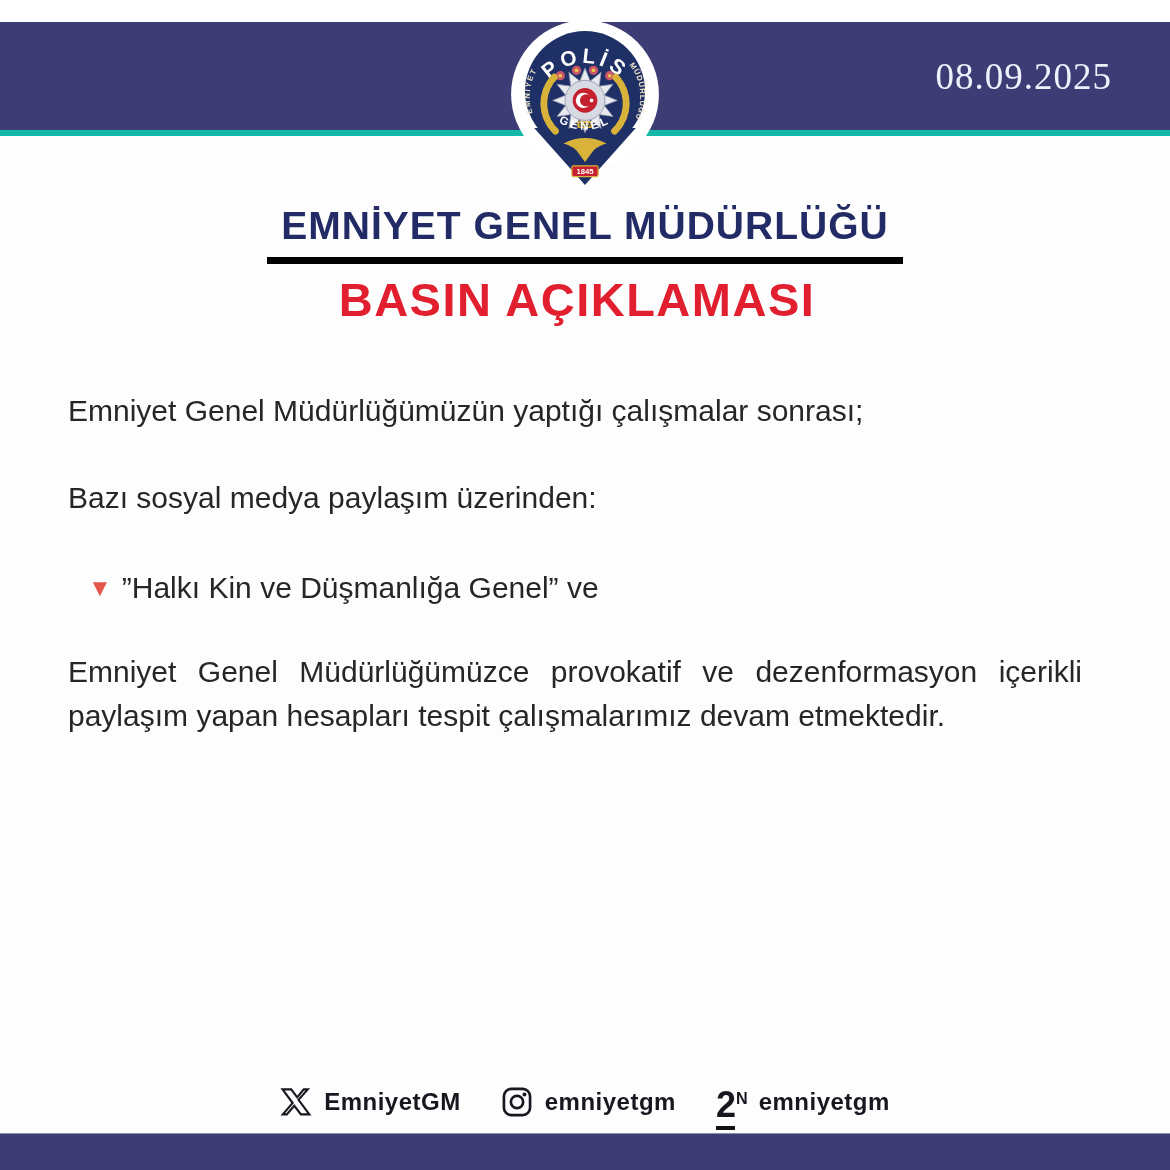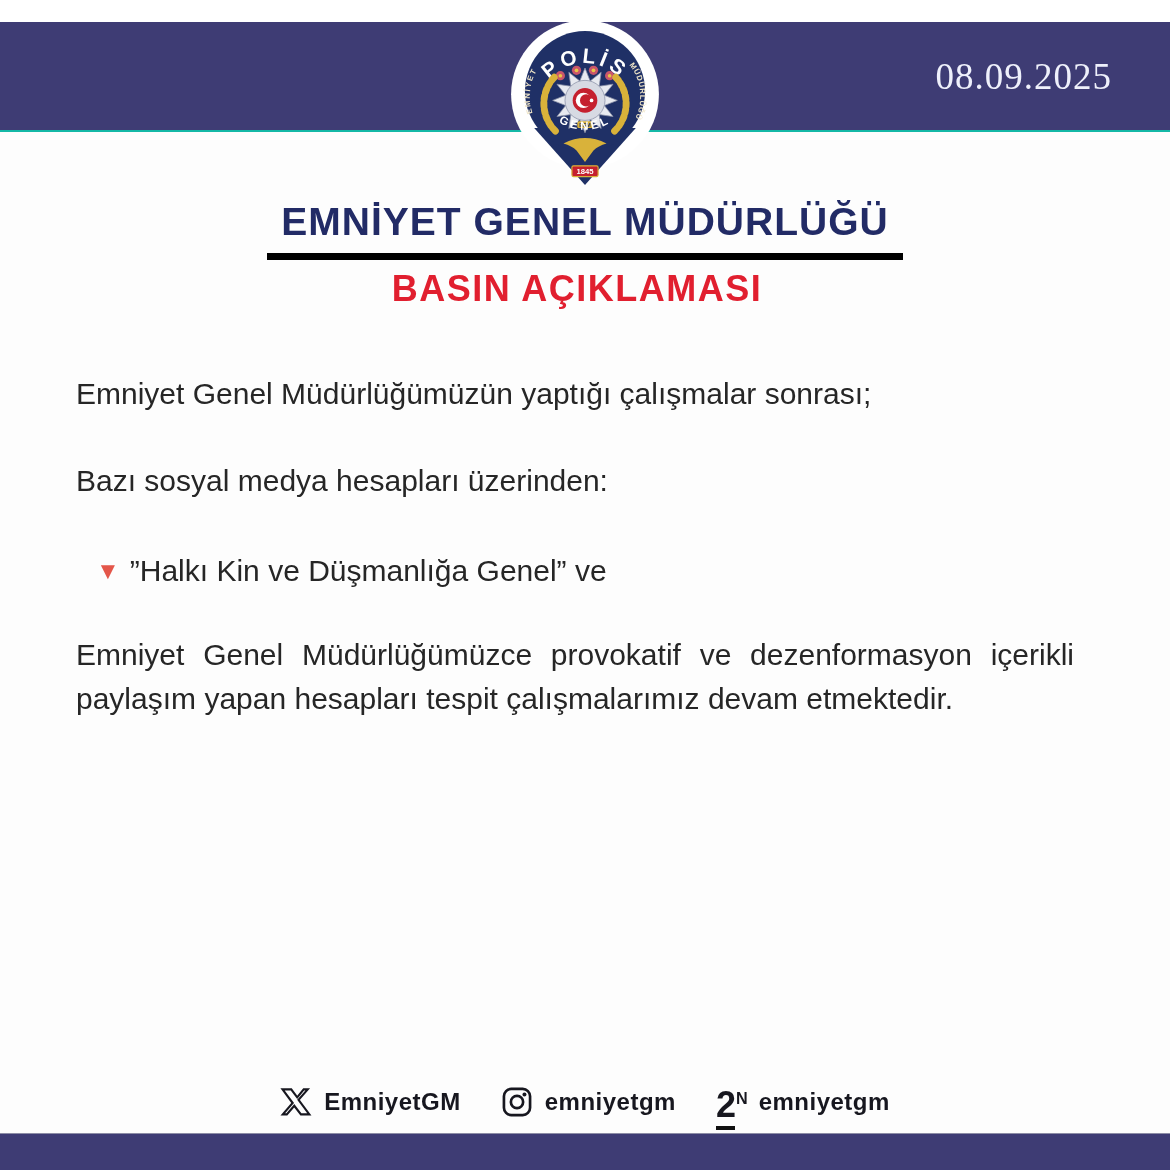--- a/index.html
+++ b/index.html
@@ -8,21 +8,21 @@
     font-family:"Liberation Sans",sans-serif;
     background:#fdfdfd;
     position:relative;overflow:hidden;
   }
   .page{position:relative;width:1170px;height:1170px;background:#fdfdfd;}
 
   
   .top-strip{height:22px;background:#ffffff;}
   .header-band{
     height:108px;background:#3e3c74;
-    border-bottom:2px solid #14b8a6;
+    border-bottom:6px solid #14b8a6;
     position:relative;
   }
   .header-date{
     position:absolute;right:58px;top:50%;transform:translateY(-50%);
     color:#eef0fb;font-family:"Liberation Serif",serif;
     font-size:37px;letter-spacing:1px;
   }
   .logo-wrap{
     position:absolute;left:508px;top:20px;width:154px;height:170px;z-index:5;
   }
@@ -31,29 +31,29 @@
   
   .title-block{margin-top:68px;text-align:center;}
   .main-title{
     display:inline-block;margin:0;
     color:#222b66;font-size:39px;font-weight:bold;letter-spacing:1px;
     padding:0 14px 9px 14px;
     border-bottom:7px solid #000000;
   }
   .subtitle{
     margin:8px 16px 0 0;
-    color:#e11f2f;font-size:36px;font-weight:bold;letter-spacing:1.5px;
+    color:#e11f2f;font-size:47px;font-weight:bold;letter-spacing:1.5px;
   }
 
   
   .content{
     padding:0 88px 0 68px;
     color:#262626;font-size:30px;line-height:44px;
   }
-  .content p{margin:8px;}
+  .content p{margin:0;}
   .p1{margin-top:62px !important;}
   .p2{margin-top:43px !important;}
   .bullet1{margin-top:46px !important;text-indent:20px;}
   .bullet2{margin-top:8px !important;text-indent:20px;}
   .justify{text-align:justify;}
   .tri{
     color:#e4564a;font-size:24px;margin-right:10px;
     position:relative;top:-2px;
   }
   .p4{margin-top:38px !important;}
@@ -158,21 +158,21 @@
     </svg>
   </div>
 
   <div class="title-block">
     <h1 class="main-title">EMNİYET GENEL MÜDÜRLÜĞÜ</h1><br>
     <h2 class="subtitle">BASIN AÇIKLAMASI</h2>
   </div>
 
   <div class="content">
     <p class="p1">Emniyet Genel Müdürlüğümüzün yaptığı çalışmalar sonrası;</p>
-    <p class="p2">Bazı sosyal medya hesapları üzerinden:</p>
+    <p class="p2">Bazı sosyal medya paylaşım üzerinden:</p>
     <p class="bullet1"><span class="tri">▼</span><span>”Halkı Kin ve Düşmanlığa Genel” ve</span></p>
     <p class="p4 justify">Emniyet Genel Müdürlüğümüzce provokatif ve dezenformasyon içerikli paylaşım yapan hesapları tespit çalışmalarımız devam etmektedir.</p>
   </div>
 
   <div class="footer">
     <div class="social">
       <svg width="32" height="32" viewBox="0 0 24 24">
         <path d="M17.8 2.5h3l-6.9 7.9 8.1 10.9h-6.3l-5-6.5-5.6 6.5h-3l7.4-8.5L1.9 2.5h6.5l4.5 6z" fill="none" stroke="#17171f" stroke-width="1.6"></path>
       </svg>
       <span class="handle">EmniyetGM</span>

